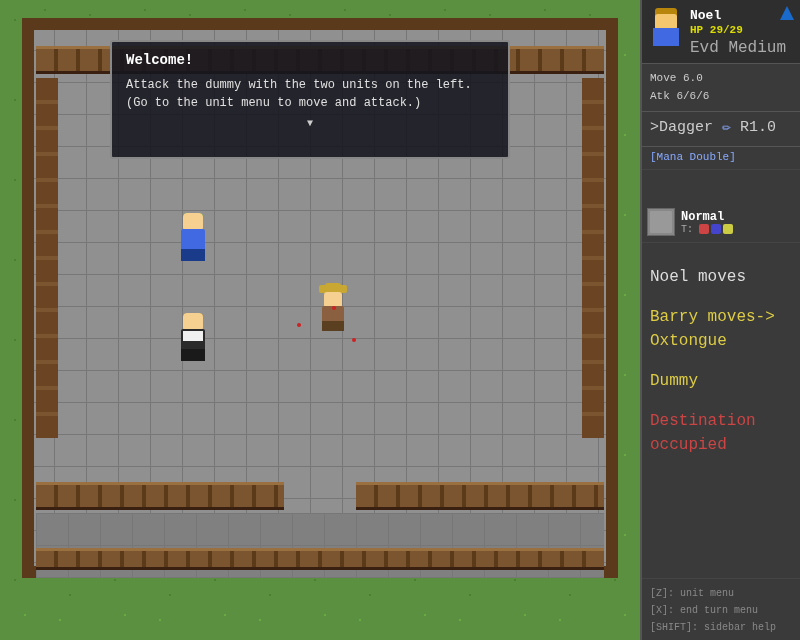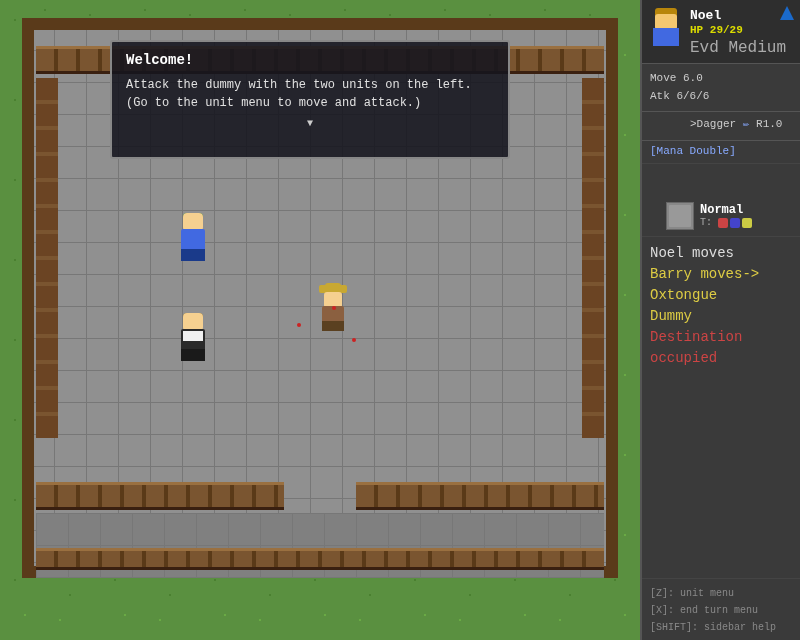--- a/index.html
+++ b/index.html
@@ -438,39 +438,38 @@
     }
 
     
     #weapon-panel {
       padding: 4px 8px 6px;
       border-bottom: 1px solid #555;
     }
 
     .weapon-line {
       color: #cccccc;
-      font-size: 11px;
+      font-size: 15px;
       line-height: 1.6;
-      margin-left: 40px;
     }
 
     
     #skill-panel {
       padding: 4px 8px 6px;
       border-bottom: 1px solid #444;
     }
 
     .skill-name {
       color: #88aaff;
       font-size: 11px;
     }
 
     
     #terrain-panel {
-      padding: 8px 24px 6px;
+      padding: 8px 5px 6px;
       border-bottom: 1px solid #444;
       display: flex;
       align-items: center;
       gap: 6px;
     }
 
     .terrain-tile {
       width: 28px;
       height: 28px;
       background: #888888;
@@ -500,22 +499,23 @@
 
     
     #log-panel {
       flex: 1;
       padding: 6px 8px;
       border-bottom: 1px solid #444;
       overflow: hidden;
     }
 
     .log-line {
-      font-size: 14px;
+      font-size: 16px;
       line-height: 1.5;
+      margin-top: 16px;
     }
 
     .log-white { color: #dddddd; }
     .log-yellow { color: #ddcc44; }
     .log-red { color: #cc4444; }
 
     
     #hotkeys-panel {
       padding: 6px 8px 4px;
     }

